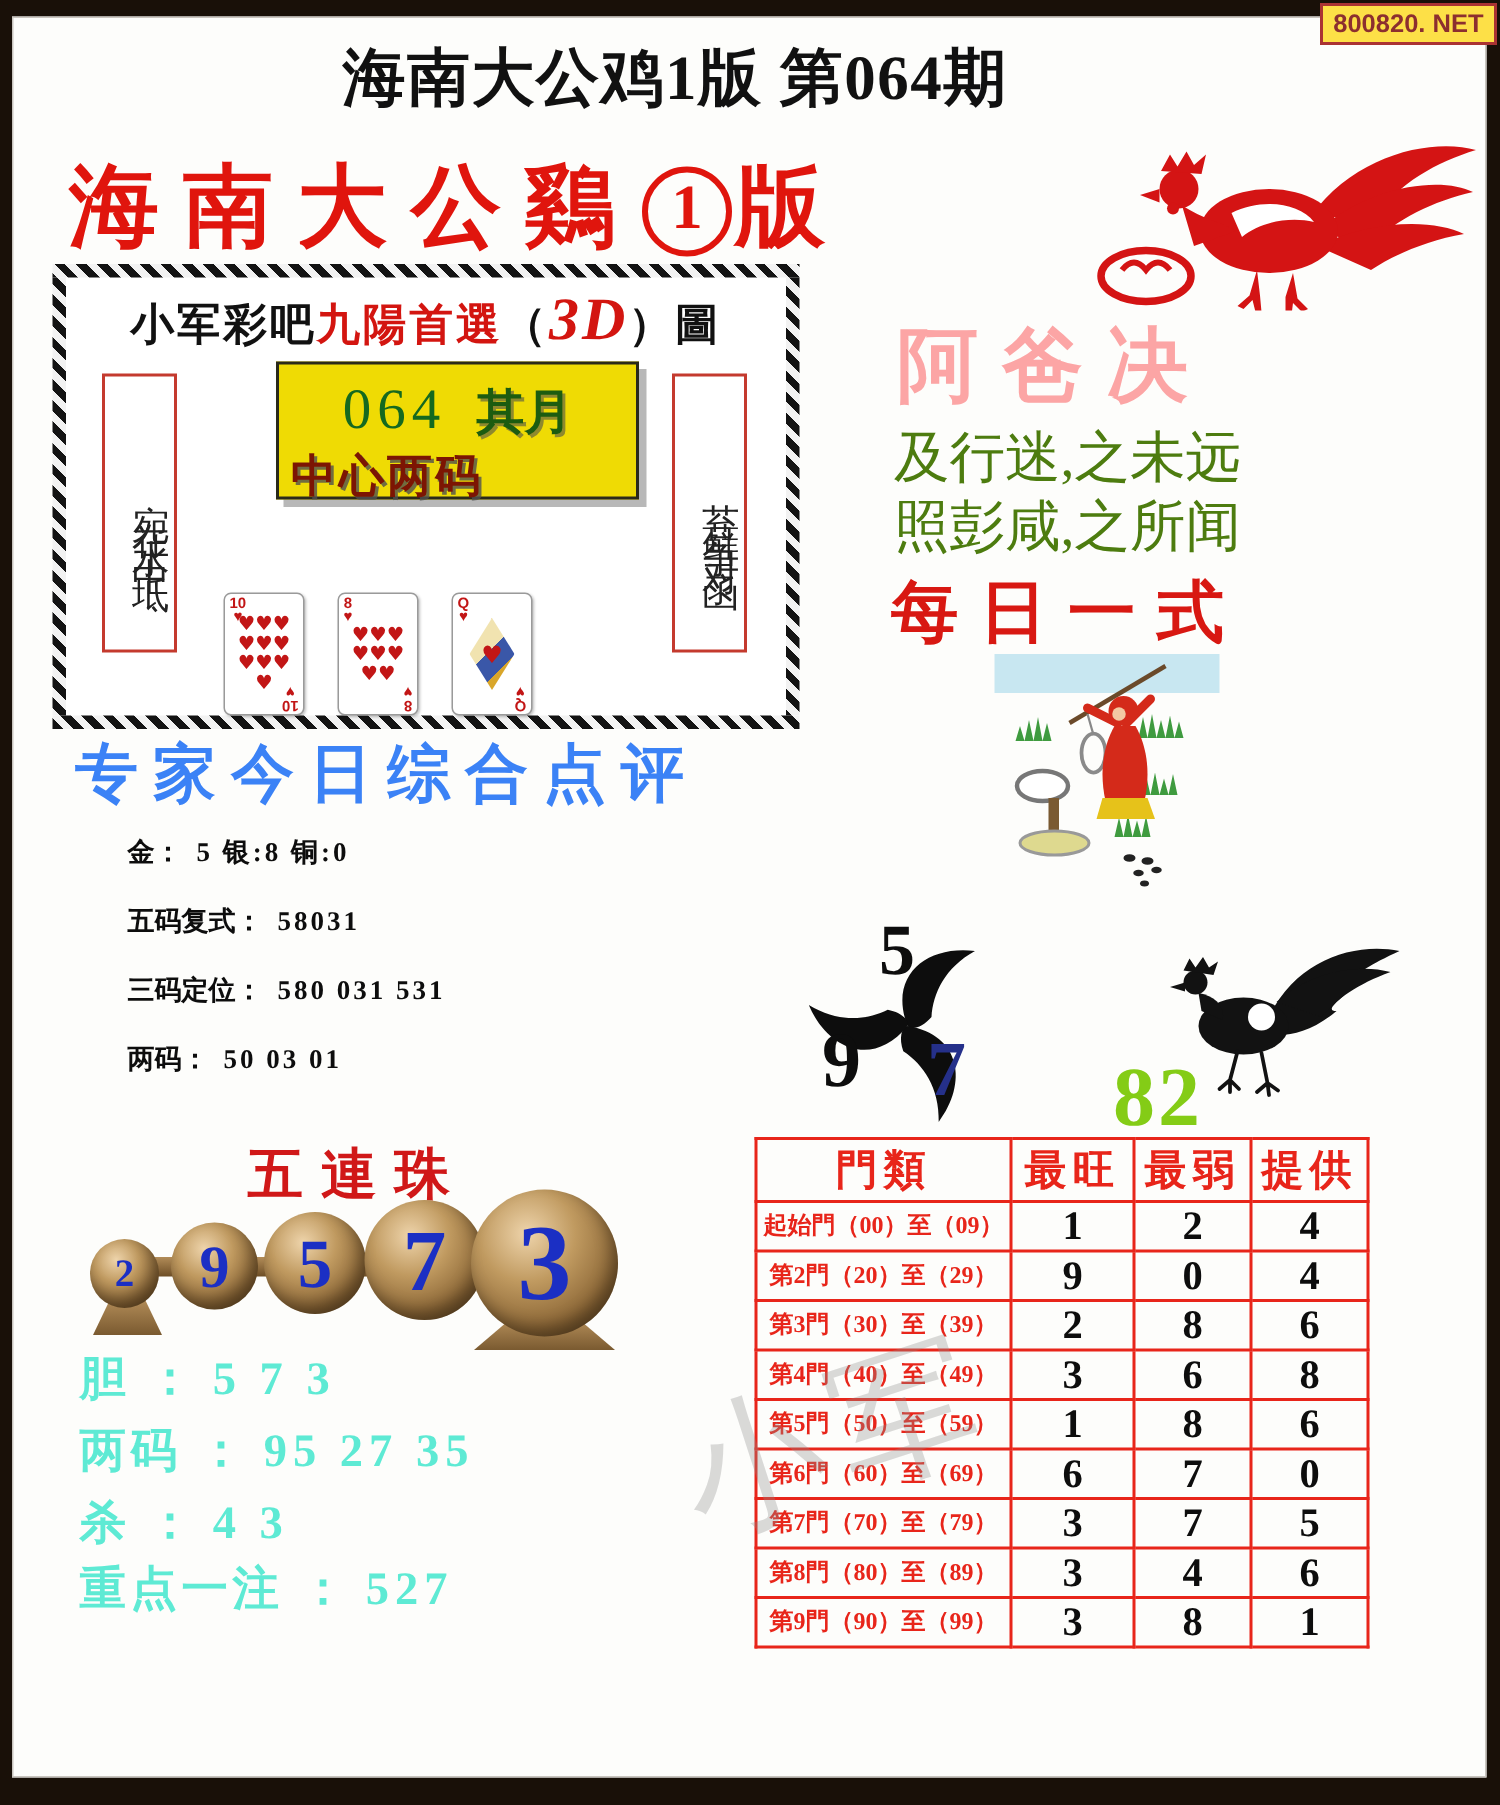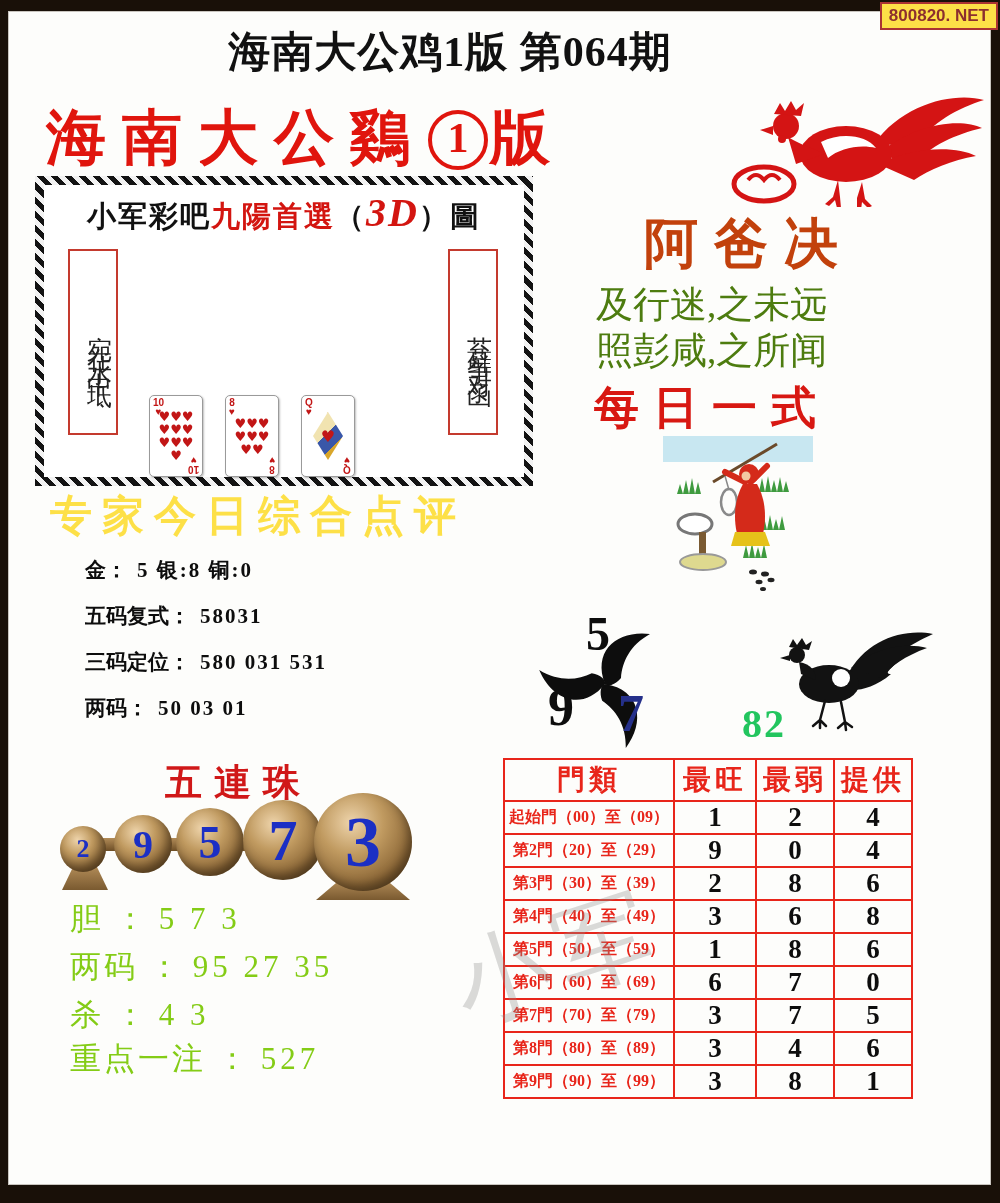--- a/index.html
+++ b/index.html
@@ -76,54 +76,54 @@
     justify-content:center;text-align:center;color:#c21616;font-size:13px;line-height:13px;
     word-break:break-all;font-family:"DejaVu Sans",sans-serif;
   }
   .card.court .courtbg{
     position:absolute;left:11px;top:16px;width:30px;height:48px;
     background:linear-gradient(135deg,#d9a62a 20%,#f1e3b0 20% 45%,#3a57a8 45% 70%,#d9a62a 70%);
     clip-path:polygon(50% 0,100% 50%,50% 100%,0 50%);
   }
   .card.court .pips{position:relative;font-size:16px;}
   .review-title{
-    position:absolute;left:50px;top:488px;z-index:2;color:#fde047;
+    position:absolute;left:50px;top:488px;z-index:2;color:#3b82f6;
     font-size:42px;font-weight:900;letter-spacing:10px;white-space:nowrap;
   }
-  .stat-line{position:absolute;left:85px;font-size:21px;font-weight:bold;color:#0d0d0d;white-space:nowrap;z-index:2;}
+  .stat-line{position:absolute;left:85px;font-size:18px;font-weight:bold;color:#0d0d0d;white-space:nowrap;z-index:2;}
   .stat-line .v{margin-left:10px;letter-spacing:2px;}
-  .right-headline{position:absolute;left:598px;top:208px;font-size:54px;font-weight:900;color:#c2410c;letter-spacing:16px;z-index:2;margin-left:46px;}
+  .right-headline{position:absolute;left:598px;top:208px;font-size:54px;font-weight:900;color:#fca5a5;letter-spacing:16px;z-index:2;}
   .right-line{position:absolute;left:596px;font-size:37px;color:#4d7c0f;z-index:2;white-space:nowrap;}
   .daily-label{position:absolute;left:594px;top:378px;font-size:45px;font-weight:900;color:#d81812;letter-spacing:14px;z-index:2;}
   .cartoon{position:absolute;left:655px;top:430px;z-index:2;}
   .pinwheel{position:absolute;left:520px;top:620px;width:170px;height:135px;z-index:2;}
   .pinwheel .num{position:absolute;font-weight:900;color:#0d0d0d;font-family:"Liberation Serif",serif;}
   .pinwheel .n-top{left:66px;top:-14px;font-size:48px;}
   .pinwheel .n-bl{left:28px;top:58px;font-size:52px;}
   .pinwheel .n-br{left:98px;top:64px;font-size:52px;color:#25308a;}
   .ink-rooster{position:absolute;left:755px;top:628px;z-index:2;}
-  .blue-number{position:absolute;left:742px;top:700px;font-size:40px;font-weight:900;color:#22c55e;z-index:3;letter-spacing:2px;}
+  .blue-number{position:absolute;left:742px;top:700px;font-size:56px;font-weight:900;color:#84cc16;z-index:3;letter-spacing:2px;}
   .wlz-title{position:absolute;left:165px;top:758px;font-size:37px;font-weight:900;color:#d01818;letter-spacing:12px;z-index:2;font-family:Liberation Serif, serif;}
   .balls{position:absolute;left:58px;top:792px;width:380px;height:112px;z-index:2;}
   .balls .bar{position:absolute;left:25px;top:46px;width:305px;height:13px;border-radius:4px;
     background:linear-gradient(#b28c58,#6d4e26);}
   .stand{position:absolute;background:linear-gradient(#b28c58,#7a5a30);
     clip-path:polygon(25% 0,75% 0,100% 100%,0 100%);}
   .stand.s1{left:4px;top:74px;width:46px;height:24px;}
   .stand.s5{left:258px;top:88px;width:94px;height:20px;}
   .ball{position:absolute;border-radius:50%;display:flex;align-items:center;justify-content:center;
     background:radial-gradient(circle at 38% 30%, #eed4ab 0%, #c09a60 35%, #8a6535 70%, #5d421e 100%);
     box-shadow:inset -4px -6px 10px rgba(0,0,0,.35);}
   .ball span{color:#1b2fc4;font-weight:900;font-family:"Liberation Serif",serif;}
   .b1{left:2px; top:34px;width:46px;height:46px;} .b1 span{font-size:26px;}
   .b2{left:56px;top:23px;width:58px;height:58px;} .b2 span{font-size:40px;}
   .b3{left:118px;top:16px;width:68px;height:68px;} .b3 span{font-size:46px;}
   .b4{left:185px;top:8px;width:80px;height:80px;} .b4 span{font-size:58px;}
   .b5{left:256px;top:1px;width:98px;height:98px;} .b5 span{font-size:72px;}
-  .pick-line{position:absolute;left:70px;font-size:31px;font-weight:400;color:#84cc16;white-space:nowrap;z-index:2;letter-spacing:3px;}
+  .pick-line{position:absolute;left:53px;font-size:31px;font-weight:700;color:#5eead4;white-space:nowrap;z-index:2;letter-spacing:3px;}
   .pick-line .v{margin-left:10px;letter-spacing:4px;}
   table.gates{position:absolute;left:503px;top:758px;border-collapse:collapse;z-index:4;background:transparent;}
   table.gates th,table.gates td{border:2px solid #e8251a;text-align:center;padding:0;}
   table.gates th{height:40px;font-size:28px;font-weight:900;color:#e8251a;letter-spacing:4px;}
   table.gates td.lbl{width:168px;font-size:16px;font-weight:bold;color:#e8251a;height:29px;letter-spacing:0;}
   table.gates td.num{font-size:27px;font-weight:900;color:#0d0d0d;}
   table.gates .c2{width:80px;} table.gates .c3{width:76px;} table.gates .c4{width:76px;}
   .watermark{position:absolute;left:452px;top:895px;z-index:6;font-size:96px;color:#8f8f8f;
     opacity:.32;transform:rotate(-18deg);letter-spacing:10px;pointer-events:none;}
 </style>
@@ -156,20 +156,27 @@
     <ellipse cx="38" cy="92" rx="30" ry="17"></ellipse>
     <path d="M22,88 q8,-10 16,0 q8,-10 16,0" stroke-width="4"></path>
   </g>
   <path d="M95,50 C115,40 140,43 150,56 C134,52 114,56 102,66 Z" fill="#fff"></path>
 </svg>
 
 <div class="sel-box">
   <div class="sel-title"><span>小军彩吧</span><span class="red">九陽首選</span><span>（</span><span class="d3">3D</span><span>）</span><span>圖</span></div>
   <div class="vbox left">宛在水中坻</div>
   <div class="vbox right">苔藓争对函</div>
+  <div class="issue-box">
+    <div class="issue-row1">
+      <span class="issue-num">064</span>
+      <span class="issue-suffix">其月</span>
+    </div>
+    <div class="issue-label">中心两码</div>
+  </div>
   <div class="cards">
     <div class="card">
       <div class="corner">
           <div>10</div>
           <div>♥</div>
         </div>
       <div class="pips">♥♥♥♥♥♥♥♥♥♥</div>
       <div class="corner br">
           <div>10</div>
           <div>♥</div>

